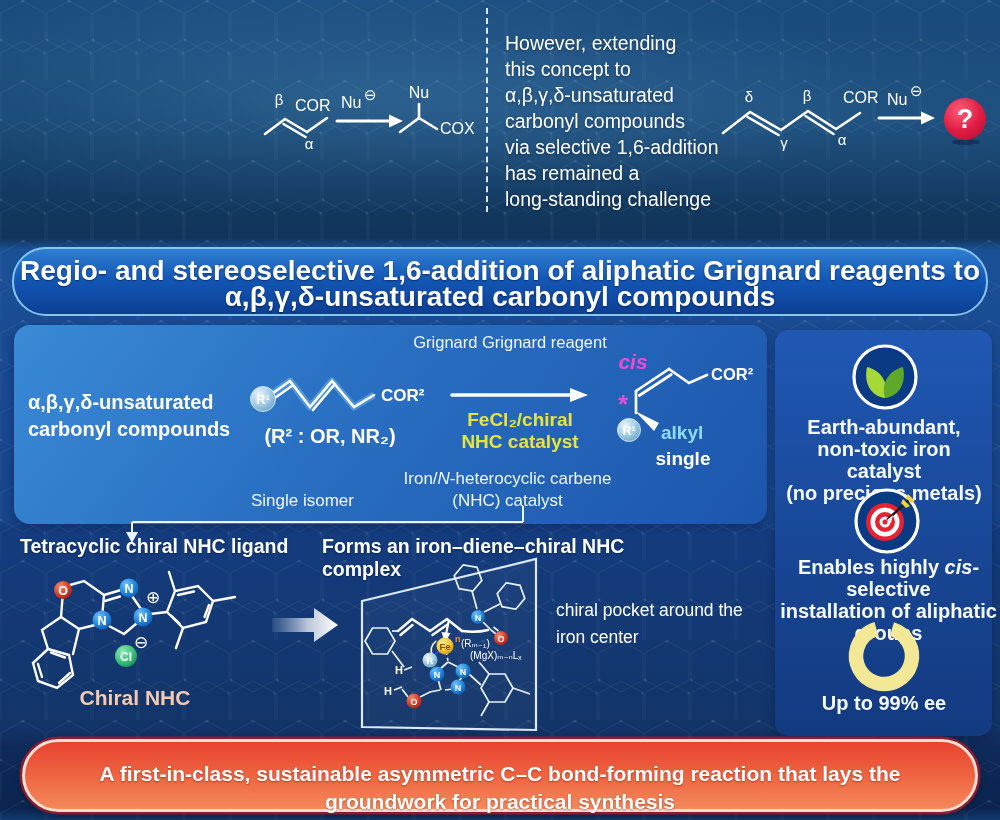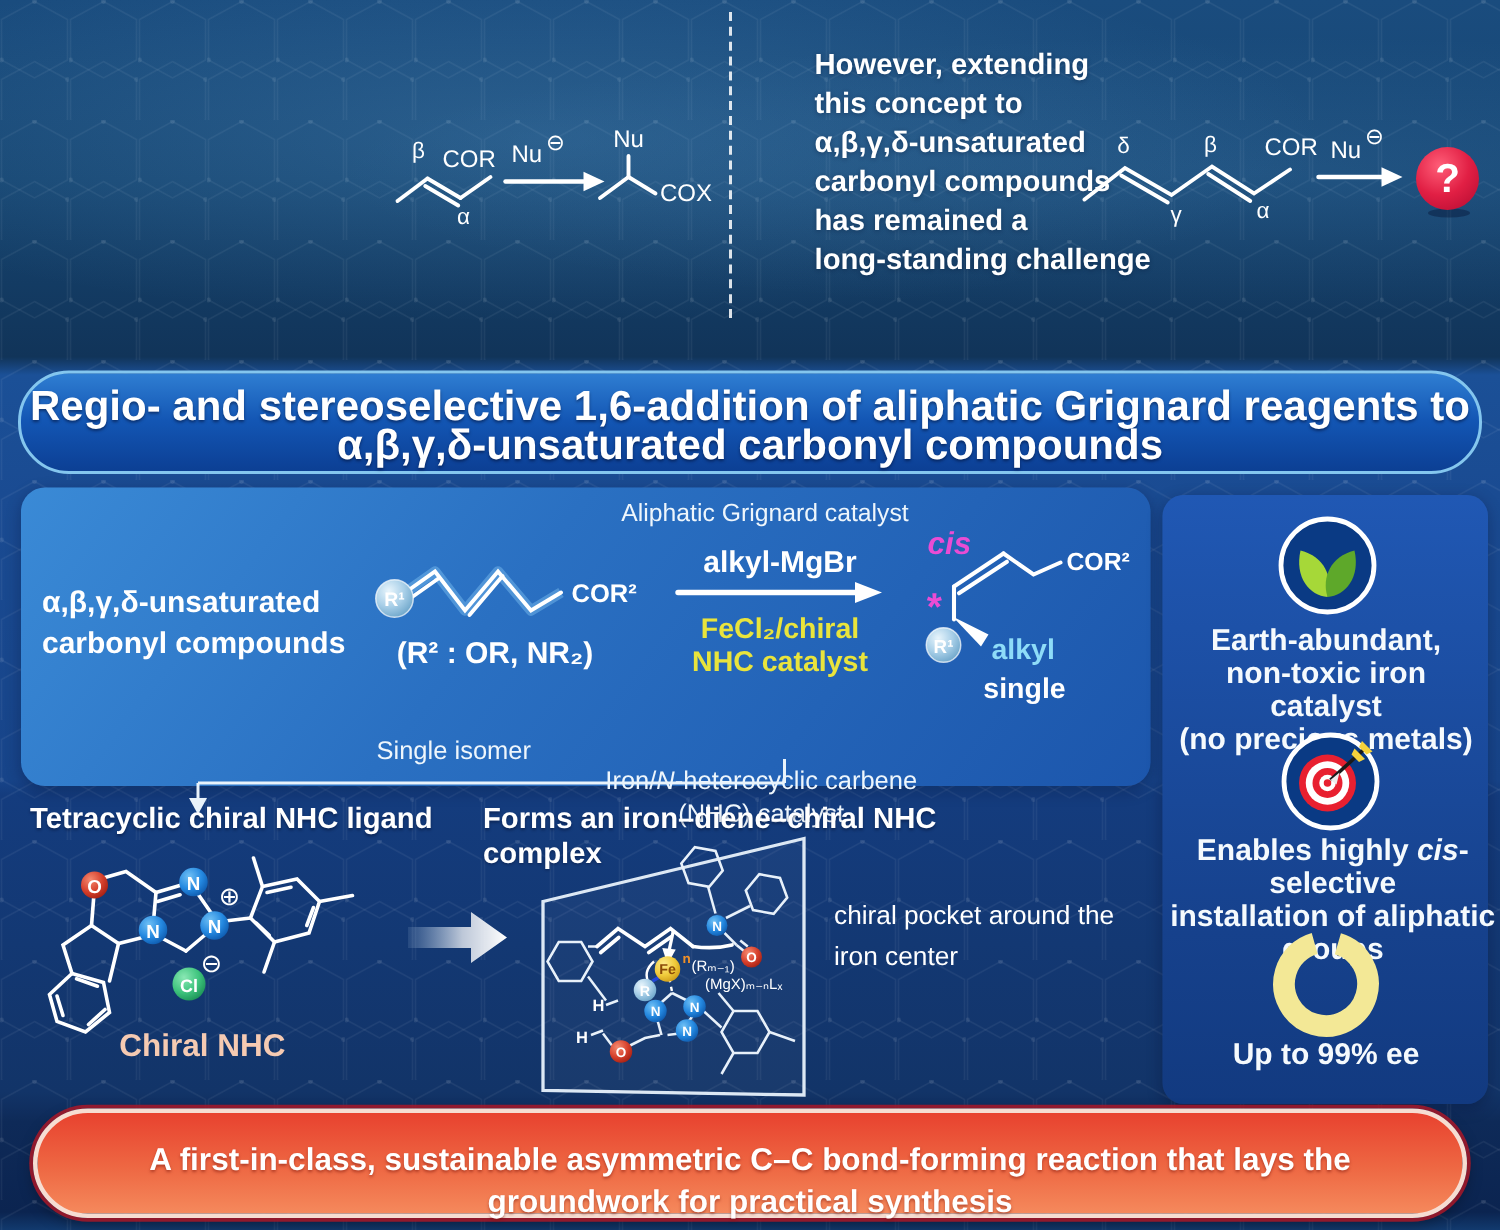--- a/index.html
+++ b/index.html
@@ -8,40 +8,40 @@
     background:linear-gradient(180deg,#1a4c7e 0px,#164571 120px,#113459 238px,
       #1b5097 250px,#1a4b92 330px,#174489 520px,#143c7e 530px,#123468 728px,
       #0e2a58 748px,#0b2450 808px,#123a6e 820px);}
   .abs{position:absolute;}
   .glow-top{left:0;top:0;width:1000px;height:242px;
     background:radial-gradient(ellipse at 36% 38%,rgba(120,190,240,.20),rgba(0,0,0,0) 58%),
                radial-gradient(ellipse at 84% 48%,rgba(100,170,230,.14),rgba(0,0,0,0) 52%);}
   .hexbg{left:0;top:0;pointer-events:none;}
   .blk{font-weight:bold;font-size:19.5px;line-height:27px;color:#fff;
     text-shadow:0 1px 3px rgba(0,20,50,.4);}
-  .blk2{font-weight:bold;font-size:19.5px;line-height:26px;color:#fff;
-    text-shadow:0 1px 3px rgba(0,20,50,.4);margin-left:38px;}
+  .blk2{font-weight:normal;font-size:19.5px;line-height:26px;color:#fff;
+    text-shadow:0 1px 3px rgba(0,20,50,.4);}
   .divider{left:486px;top:8px;height:204px;width:0;border-left:2px dashed rgba(255,255,255,.85);}
   .banner{left:12px;top:247px;width:976px;height:69px;border-radius:34px;
     border:2.5px solid #84c6ee;box-sizing:border-box;
     background:linear-gradient(180deg,#2f7ed2 0%,#1356b4 48%,#0c3f94 100%);
     text-align:center;padding-top:9px;}
   .banner div{font-weight:bold;font-size:28px;line-height:26px;color:#fff;
     text-shadow:0 1px 2px rgba(0,10,40,.5);}
   .panel-main{left:14px;top:325px;width:753px;height:199px;border-radius:16px;
     background:linear-gradient(128deg,#3a8ad6 0%,#2a70c2 42%,#1c56ac 100%);
     box-shadow:0 3px 10px rgba(0,10,40,.3);}
   .panel-side{left:775px;top:330px;width:217px;height:406px;border-radius:14px;
     background:linear-gradient(180deg,#2058b4 0%,#16418c 72%,#123a80 100%);
     box-shadow:0 3px 10px rgba(0,10,40,.3);}
   .sub-label{font-weight:bold;font-size:20px;line-height:27px;color:#fff;}
   .cap{font-size:16.5px;color:#eef6fc;}
   .reagent{font-weight:bold;font-size:20px;color:#fff;text-align:center;}
   .catalyst{font-weight:bold;font-size:19px;line-height:22px;color:#e9e43c;text-align:center;}
-  .nhc-cap{font-size:17px;line-height:22px;color:#eef6fc;text-align:center;margin-top:42px;}
+  .nhc-cap{font-size:17px;line-height:22px;color:#eef6fc;text-align:center;}
   .it{font-style:italic;}
   .heading{font-weight:bold;font-size:19.5px;color:#fff;text-shadow:0 1px 2px rgba(0,10,40,.45);}
   .peach{font-weight:bold;font-size:21px;color:#f5cab2;text-align:center;}
   .desc{font-size:17.5px;line-height:26.5px;color:#fff;}
   .side-txt{font-size:20px;line-height:22px;color:#f5fafd;text-align:center;font-weight:bold;}
   .footer{left:22px;top:739px;width:956px;height:73px;border-radius:37px;box-sizing:border-box;
     border:3px solid #f6ddd2;background:linear-gradient(180deg,#e8422f 0%,#ee6843 55%,#f5895c 100%);
     box-shadow:0 0 0 2.5px rgba(168,24,40,.85),0 4px 10px rgba(0,0,0,.35);
     text-align:center;padding-top:18px;}
   .footer div{font-weight:bold;font-size:21px;line-height:28px;color:#fff;
@@ -132,20 +132,21 @@
     <text x="187" y="50" font-size="16" fill="#fff">COX</text>
   </svg>
 
   <div class="abs divider"></div>
 
   <div class="abs blk2" style="left:505px;top:30px;width:270px;">
     <div>However, extending</div>
     <div>this concept to</div>
     <div>α,β,γ,δ-unsaturated</div>
     <div>carbonyl compounds</div>
+    <div>via selective 1,6-addition</div>
     <div>has remained a</div>
     <div>long-standing challenge</div>
   </div>
 
   <svg class="abs" style="left:693px;top:76px;" width="302" height="88" viewBox="0 0 302 88">
     <g stroke="#fff" stroke-width="2.6" stroke-linecap="round" fill="none">
       <path d="M30 57 L57 36 L88 54 L115 35 L143 53 L167 37"></path>
       <path d="M54.5 41 L85.5 59"></path>
       <path d="M112.5 40 L140.5 58"></path>
     </g>
@@ -184,23 +185,22 @@
       <path d="M32.5 33.5 L49.5 21.5"></path>
       <path d="M70 46 L92 20"></path>
     </g>
     <circle cx="20" cy="35" r="12.5" fill="url(#sg1)" stroke="rgba(255,255,255,.7)" stroke-width="1"></circle>
     <text x="20" y="40" font-size="13" font-weight="bold" fill="#fff" text-anchor="middle">R¹</text>
     <text x="138" y="37" font-size="17" font-weight="bold" fill="#fff">COR²</text>
   </svg>
 
   <div class="abs sub-label" style="left:250px;top:423px;width:160px;text-align:center;">(R² : OR, NR₂)</div>
 
-  <div class="abs cap" style="left:400px;top:333px;width:220px;text-align:center;">Aliphatic Grignard catalyst</div>
-
-  <div class="abs reagent" style="left:440px;top:364px;width:160px;">alkyl-MgBr</div>
+  <div class="abs cap" style="left:400px;top:333px;width:220px;text-align:center;">Grignard Grignard reagent</div>
+
 
   <svg class="abs" style="left:448px;top:386px;" width="145" height="18" viewBox="0 0 145 18">
     <path d="M4 9 L122 9" stroke="#fff" stroke-width="3.6" stroke-linecap="round"></path>
     <polygon points="122,2 140,9 122,16" fill="#fff"></polygon>
   </svg>
 
   <div class="abs catalyst" style="left:440px;top:409px;width:160px;">
     <div>FeCl₂/chiral</div>
     <div>NHC catalyst</div>
   </div>

